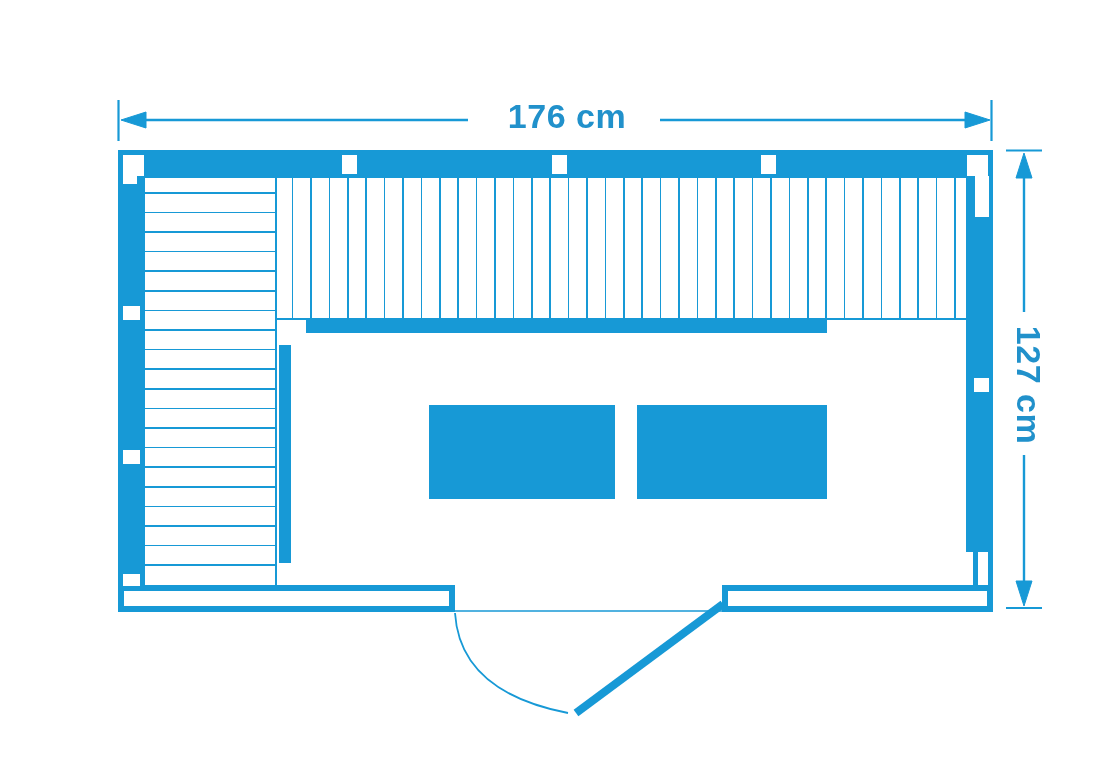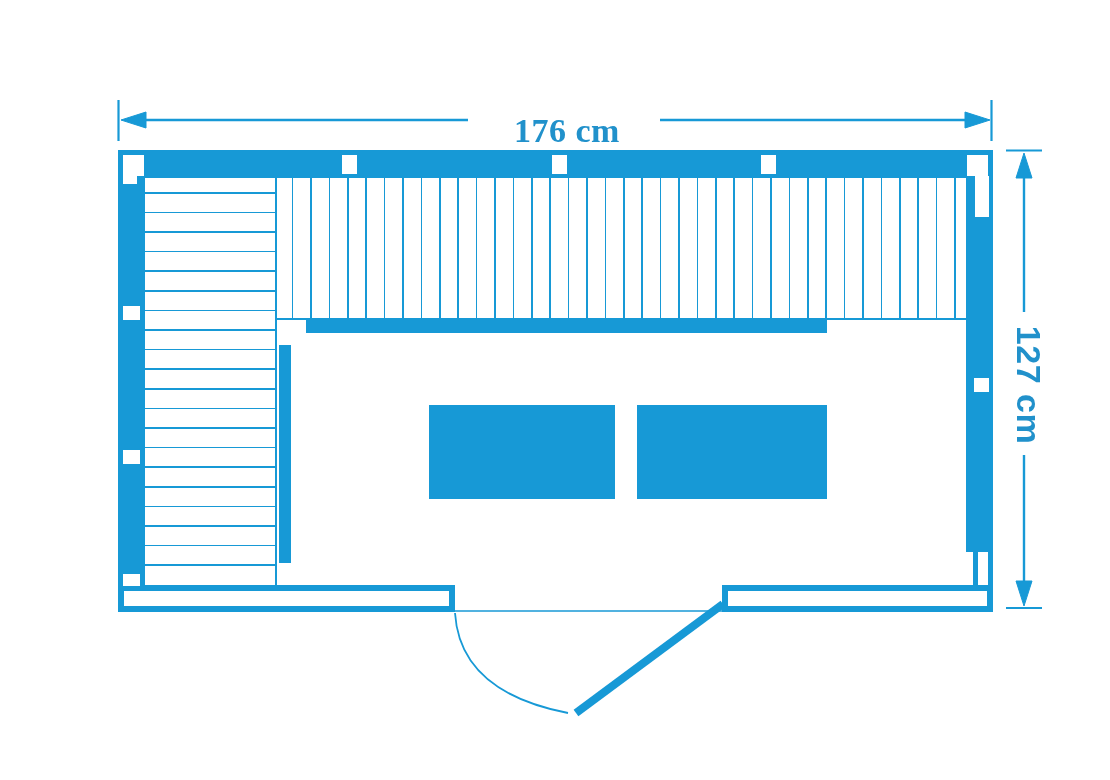--- a/index.html
+++ b/index.html
@@ -104,16 +104,16 @@
       </g>
 
       <g fill="none">
         <line x1="455" y1="611" x2="725" y2="611" stroke-width="1.6"></line>
         <path d="M 455 613 Q 460 692 568 713" stroke-width="1.8"></path>
         <line x1="723" y1="604" x2="576" y2="713" stroke-width="8"></line>
       </g>
     </g>
   </svg>
 
-  <div class="dim-label" style="left:455px;top:110px;font-family:Liberation Serif, serif;">176 cm</div>
+  <div class="dim-label" style="left:455px;top:95px;">176 cm</div>
   <div class="dim-label rotated" style="left:917px;top:364px;">127 cm</div>
 
 </div>
 
 </body></html>

